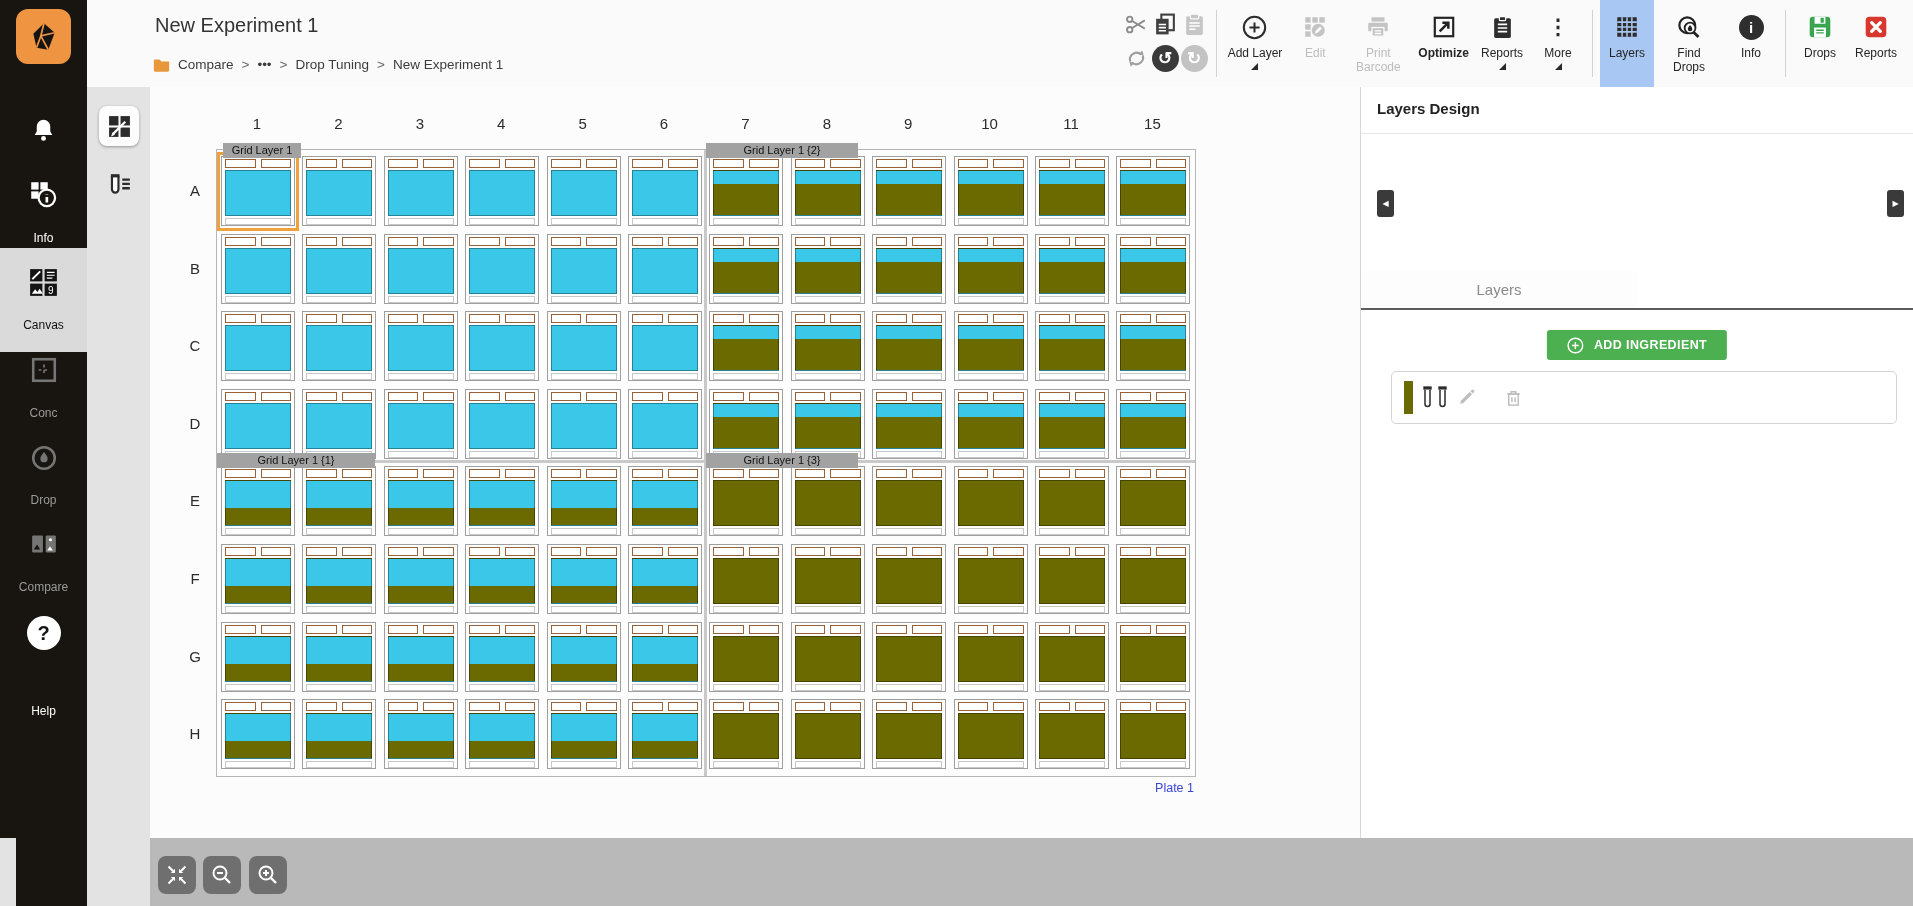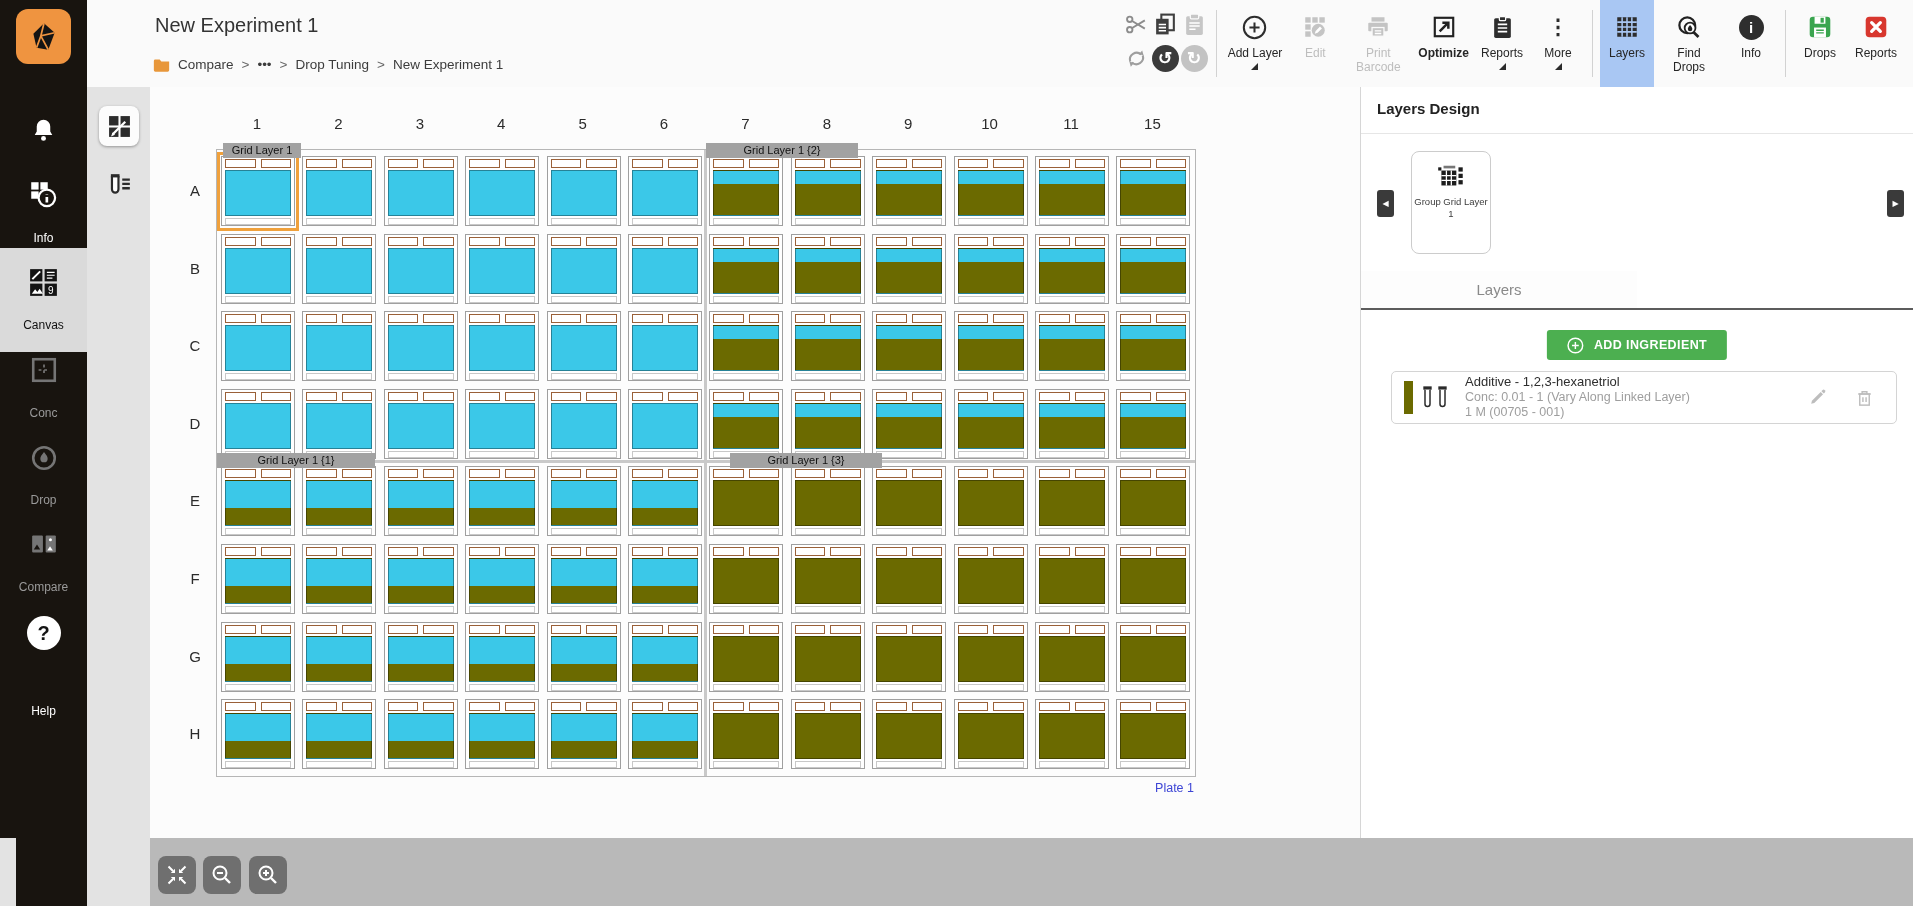--- a/index.html
+++ b/index.html
@@ -1189,46 +1189,30 @@
             <span class="wdrop"></span>
           </div>
           <div class="wres" style="background:#6b6a00"></div>
           <div class="wfoot"></div>
         </div>
       </div>
     <div id="sel-ring" style="left: 0px; top: 2px; width: 76px; height: 73px; border-color: rgb(240, 161, 60);"></div>
   <div class="qlabel" style="left: 6px; top: -7px; width: 78px;">Grid Layer 1</div>
       <div class="qlabel" style="left: 489px; top: -7px; width: 152px;">Grid Layer 1 {2}</div>
       <div class="qlabel" style="left: 0px; top: 303px; width: 158px;">Grid Layer 1 {1}</div>
-      <div class="qlabel" style="left: 489px; top: 303px; width: 152px; margin-left: 24px;">Grid Layer 1 {3}</div>
+      <div class="qlabel" style="left: 489px; top: 303px; width: 152px;">Grid Layer 1 {3}</div>
     </div>
   <div id="plate-name">Plate 1</div>
 </main>
 
 <section id="rightpanel">
   <div id="panel-title">Layers Design</div>
   <div id="panel-hr"></div>
 
   <div class="car-arrow" style="left:16px">◀</div>
-  <div id="layer-card">
-    <div class="cardicon">
-      <svg width="32" height="28" viewBox="0 0 30 26">
-        <rect x="8" y="1.5" width="11" height="2.5" fill="#777"></rect>
-        <rect x="3" y="3" width="3" height="3" fill="#1d1d1d"></rect>
-        <rect x="22" y="3" width="4" height="4" fill="#1d1d1d"></rect>
-        <rect x="22" y="9" width="4" height="4" fill="#1d1d1d"></rect>
-        <rect x="22" y="15" width="4" height="4" fill="#1d1d1d"></rect>
-        <rect x="6" y="6" width="14" height="14" fill="#1d1d1d"></rect>
-        <g stroke="#fff" stroke-width="1.2">
-            <path d="M6 10.7h14M6 15.3h14M10.7 6v14M15.3 6v14"></path>
-          </g>
-      </svg>
-    </div>
-    <div class="cardlbl">Group Grid Layer 1</div>
-  </div>
   <div class="car-arrow" style="left:526px">▶</div>
 
   <div id="tabs">
     <div class="tab">Layers</div>
   </div>
 
   <div id="add-ingredient">
     <svg width="17" height="17" viewBox="0 0 20 20">
       <circle cx="10" cy="10" r="8.6" fill="none" stroke="#fff" stroke-width="1.7"></circle>
       <path d="M10 6v8M6 10h8" stroke="#fff" stroke-width="1.7"></path>
@@ -1241,25 +1225,20 @@
         <span class="ing-bar" style="background:#6b6a00"></span>
         <span class="ing-tubes">
           <svg width="13" height="27" viewBox="0 0 14 26">
             <rect x="2.5" y="1" width="9" height="3.6" fill="#2b2b2b"></rect>
             <path d="M4.3 4.6v15.4a2.7 2.7 0 0 0 5.4 0V4.6" fill="#fff" stroke="#2b2b2b" stroke-width="1.6"></path>
           </svg>
           <svg width="13" height="27" viewBox="0 0 14 26">
             <rect x="2.5" y="1" width="9" height="3.6" fill="#2b2b2b"></rect>
             <path d="M4.3 4.6v15.4a2.7 2.7 0 0 0 5.4 0V4.6" fill="#fff" stroke="#2b2b2b" stroke-width="1.6"></path>
           </svg>
-        </span>
-        <span class="ing-text">
-          <span class="ing-name">Additive - 1,2,3-hexanetriol</span>
-          <span class="ing-sub">Conc: 0.01 - 1 (Vary Along Linked Layer)</span>
-          <span class="ing-sub">1 M (00705 - 001)</span>
         </span>
         <span class="ing-actions">
           <span>
             <svg width="19" height="19" viewBox="0 0 24 24" fill="#bdbdbd">
               <path d="M4 20l1-4L16 5l3 3L8 19z"></path>
               <path d="M17 4l3 3 1.2-1.2a1.8 1.8 0 0 0-3-3z"></path>
             </svg>
           </span>
           <span>
             <svg width="19" height="20" viewBox="0 0 24 24" fill="none" stroke="#bdbdbd" stroke-width="1.8">

